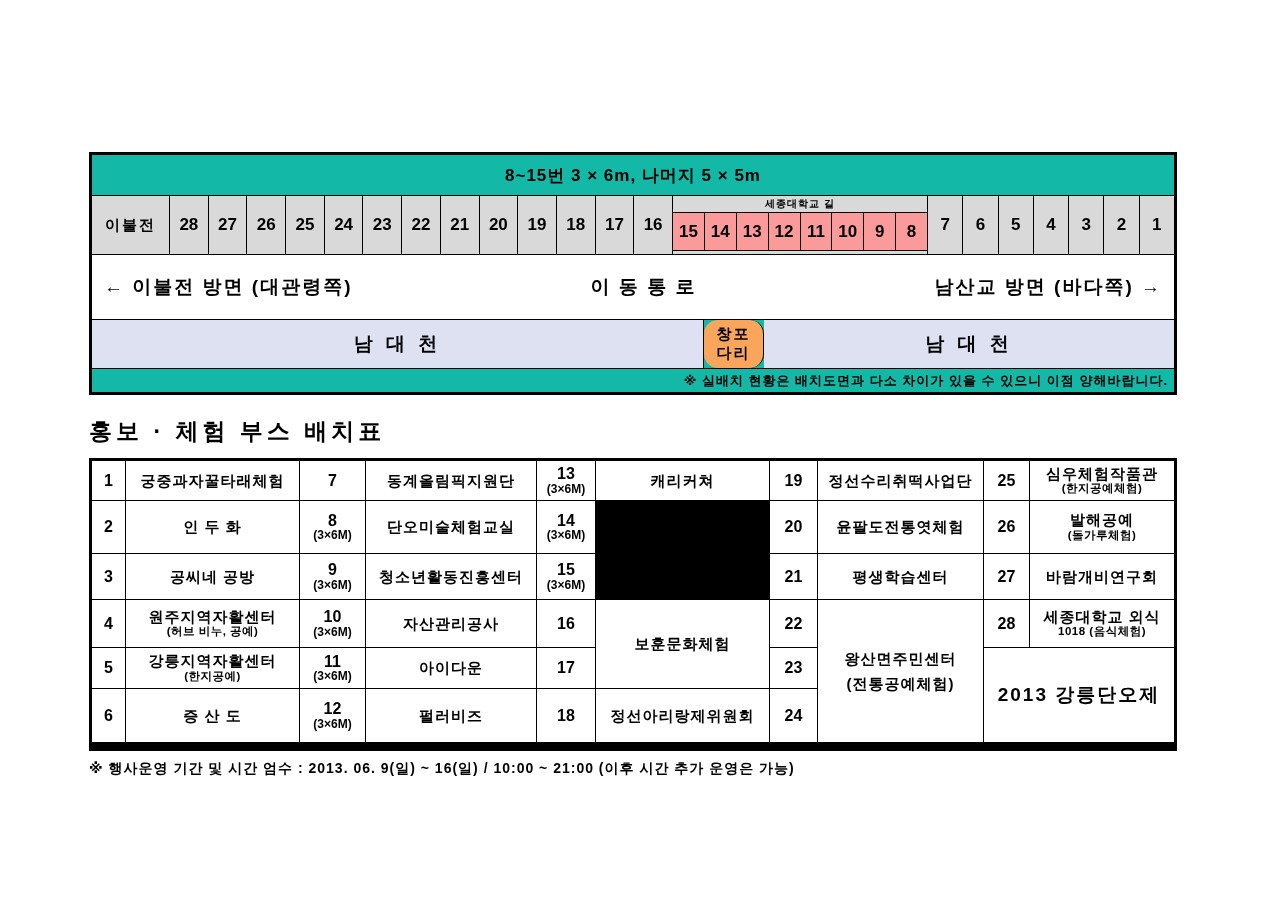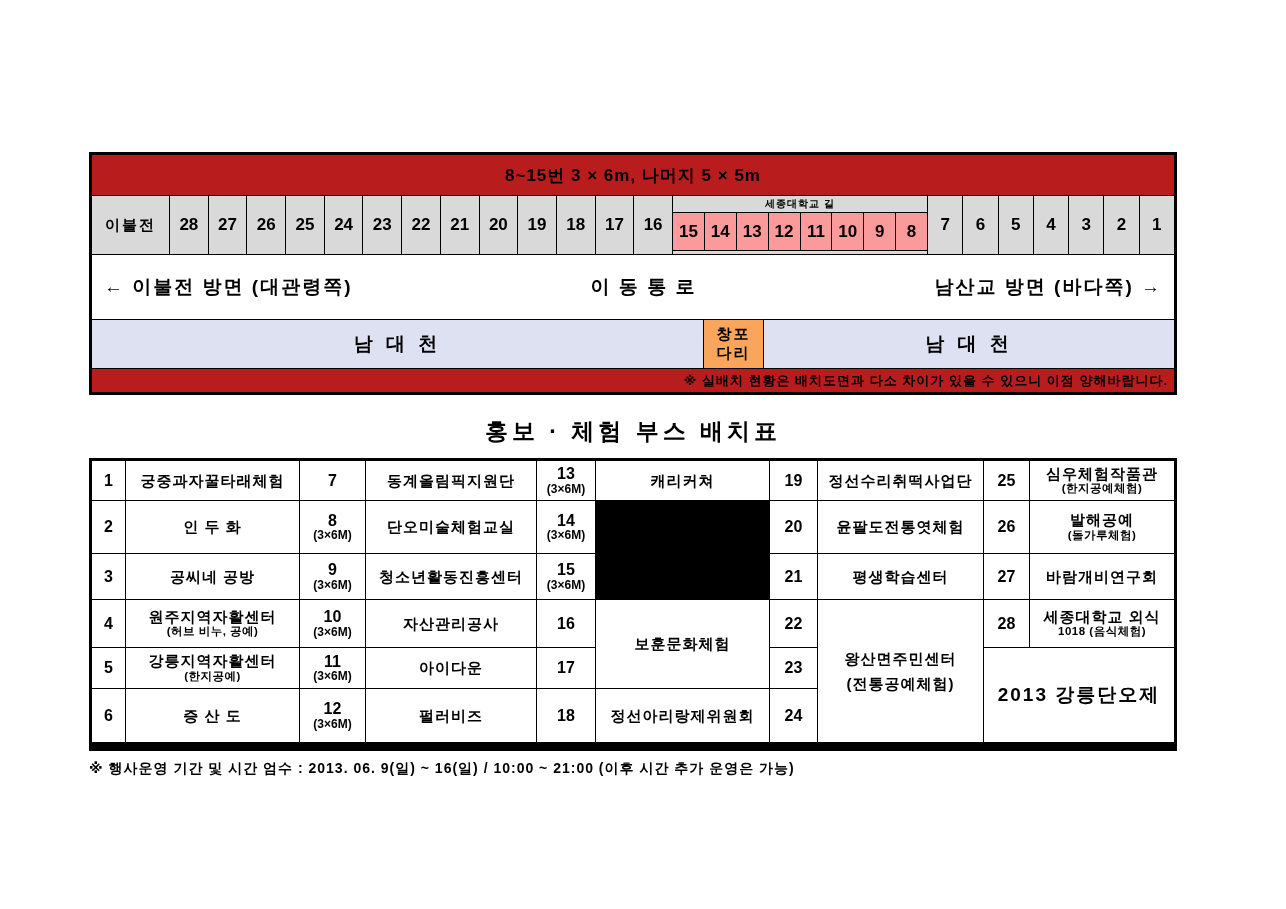--- a/index.html
+++ b/index.html
@@ -8,21 +8,21 @@
     position:relative;
     font-family:"Liberation Sans","DejaVu Sans",sans-serif;
     font-weight:bold;
     color:#000;
   }
 
   
   .top-box {
     position:absolute; left:89px; top:152px;
     width:1088px; height:243px;
-    border:3px solid #000; background:#b91c1c;
+    border:3px solid #000; background:#14b8a6;
     display:flex; flex-direction:column;
   }
   .size-note {
     height:40px; display:flex; align-items:center; justify-content:center;
     font-size:17px; letter-spacing:1px;
   }
   .booth-row {
     height:60px; display:flex;
     border-top:1px solid #000; border-bottom:1px solid #000;
     background:#d9d9d9;
@@ -65,31 +65,31 @@
   }
   .river-seg {
     background:#dee1f2; display:flex; align-items:center; justify-content:center;
     font-size:19px; letter-spacing:4px;
   }
   .river-left { width:612px; border-right:1px solid #000; }
   .river-right { flex:1; }
   .bridge {
     width:60px; background:#faa55c; border-right:1px solid #000;
     display:flex; flex-direction:column; align-items:center; justify-content:center;
-    font-size:15px; line-height:1.25; letter-spacing:2px;
+    font-size:15px; line-height:1.25; letter-spacing:2px;border-radius:14px;
   }
   .disclaimer-row {
     flex:1; display:flex; align-items:center; justify-content:flex-end;
     padding-right:6px; font-size:13px; letter-spacing:1px;
   }
 
   
   .table-title {
     position:absolute; left:89px; top:416px; width:1088px;
-    text-align:center; font-size:23px; letter-spacing:4px;
+    font-size:23px; letter-spacing:4px;
   }
   .booth-table {
     position:absolute; left:89px; top:458px;
     width:1088px; height:293px;
     border:3px solid #000; background:#000;
     display:grid;
     grid-template-columns:33px 173px 65px 170px 58px 173px 47px 165px 45px 1fr;
     grid-template-rows:39px 52px 45px 47px 40px 53px;
     gap:1px;
   }

